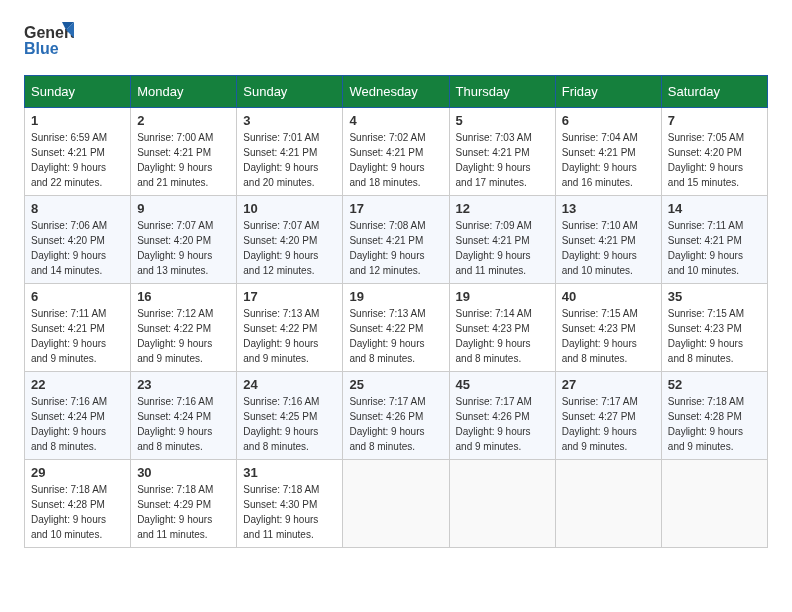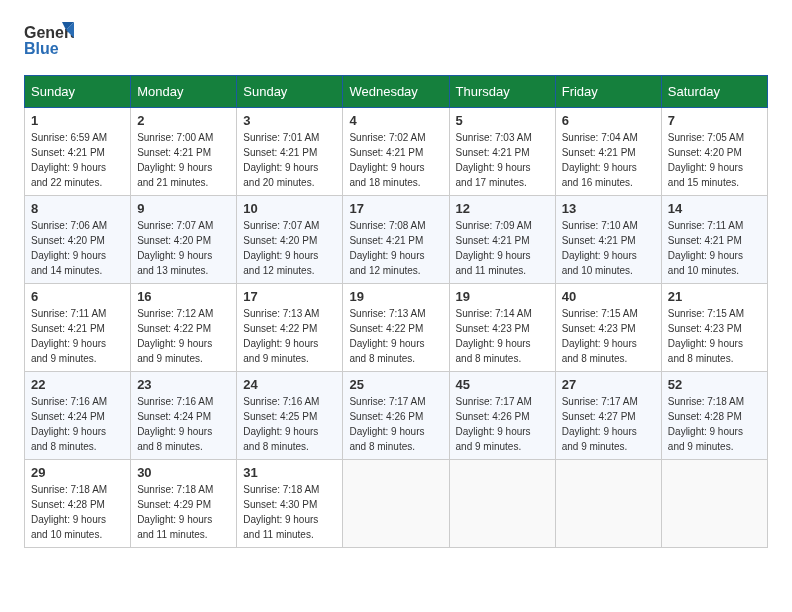--- a/index.html
+++ b/index.html
@@ -269,21 +269,21 @@
       </td>
         <td>
         <span class="day-number">40</span>
         <div class="day-info">
           Sunrise: 7:15 AM<br>
           Sunset: 4:23 PM<br>
           Daylight: 9 hours and 8 minutes.
         </div>
       </td>
         <td>
-        <span class="day-number">21</span>
+        <span class="day-number">35</span>
         <div class="day-info">
           Sunrise: 7:15 AM<br>
           Sunset: 4:23 PM<br>
           Daylight: 9 hours and 8 minutes.
         </div>
       </td>
       </tr>
       <tr>
         <td>
         <span class="day-number">22</span>

